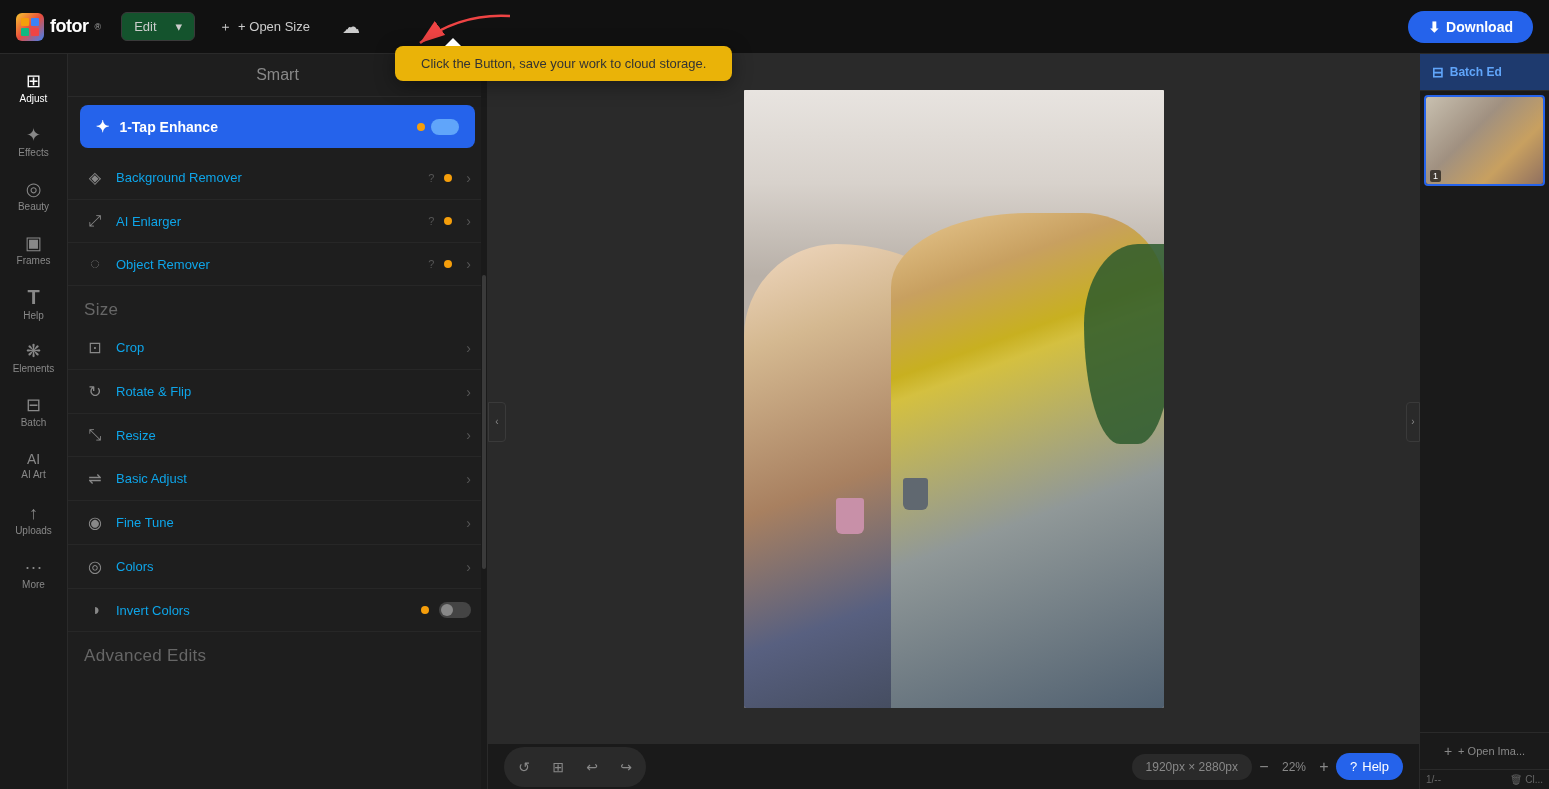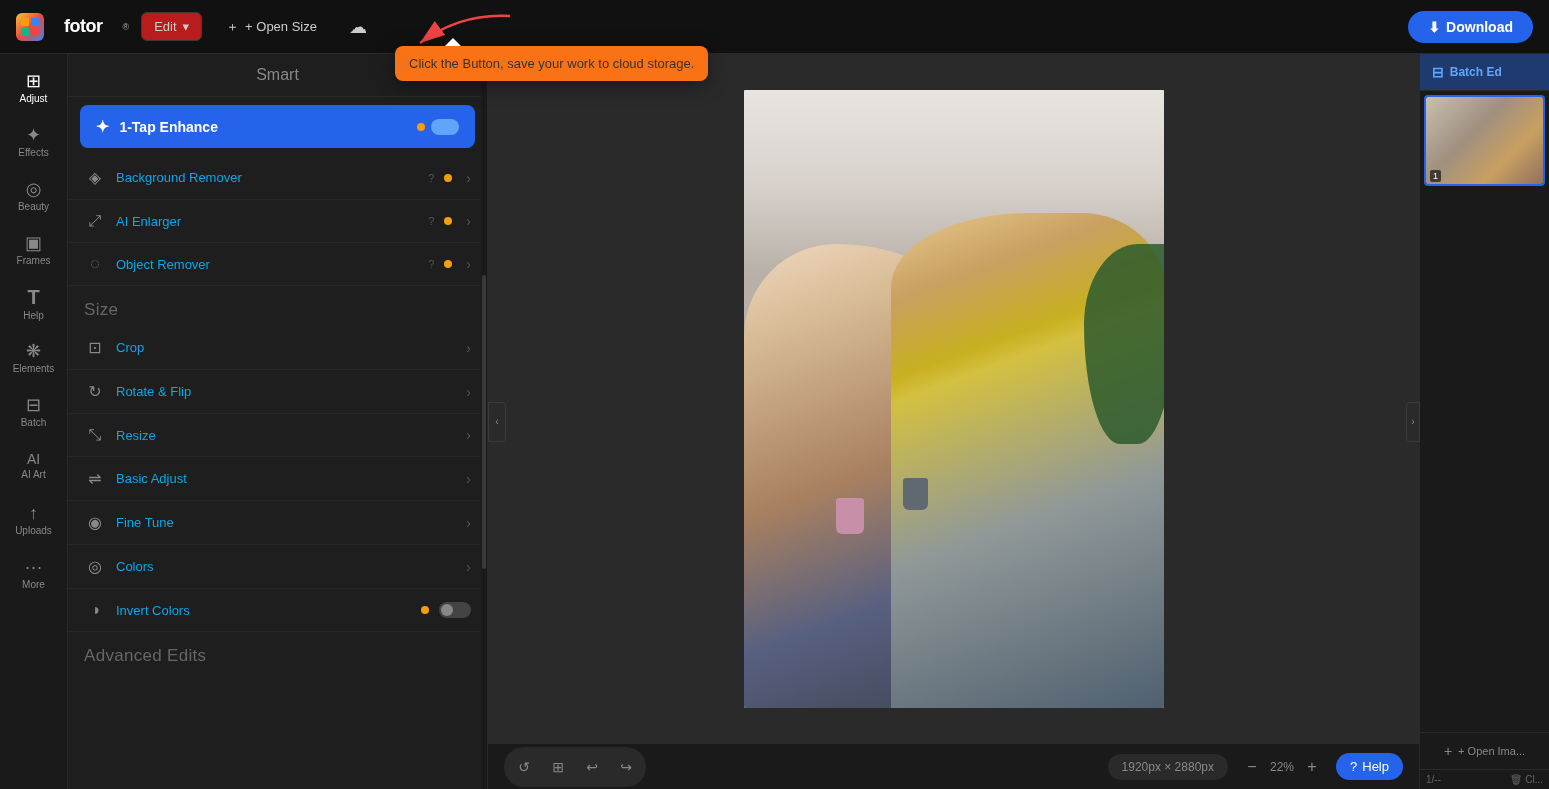--- a/index.html
+++ b/index.html
@@ -24,21 +24,22 @@
       padding: 0 16px;
       gap: 12px;
       flex-shrink: 0;
       border-bottom: 1px solid #2a2a2a;
       position: relative;
       z-index: 100;
     }
     .logo {
       display: flex;
       align-items: center;
-      gap: 20px;
+      gap: 6px;
+      margin-right: 8px;
     }
     .logo-icon {
       width: 28px;
       height: 28px;
       background: linear-gradient(135deg, #f7c52e 0%, #e84c3d 50%, #3b82f6 100%);
       border-radius: 6px;
       display: flex;
       align-items: center;
       justify-content: center;
       font-size: 14px;
@@ -50,29 +51,29 @@
       font-size: 18px;
       font-weight: 700;
       letter-spacing: -0.5px;
     }
     .logo-sup {
       font-size: 9px;
       color: #aaa;
       vertical-align: super;
     }
     .btn-edit {
-      background: #b91c1c;
+      background: #14532d;
       border: 1px solid #3a3a3a;
       color: #ccc;
       padding: 6px 12px;
       border-radius: 6px;
       cursor: pointer;
       display: flex;
       align-items: center;
-      gap: 6px;
+      gap: 19px;
       font-size: 13px;
     }
     .btn-open-image {
       background: transparent;
       border: none;
       color: #ccc;
       padding: 6px 12px;
       cursor: pointer;
       display: flex;
       align-items: center;
@@ -91,23 +92,23 @@
       align-items: center;
       justify-content: center;
       font-size: 18px;
     }
 
     
     .tooltip-container {
       position: absolute;
       top: 46px;
       left: 395px;
-      background: #f97316;
+      background: #eab308;
       color: #333;
-      padding: 10px 14px;
+      padding: 10px 26px;
       border-radius: 8px;
       font-size: 13px;
       box-shadow: 0 4px 20px rgba(0,0,0,0.4);
       z-index: 200;
       white-space: nowrap;
     }
     .tooltip-arrow {
       position: absolute;
       top: -8px;
       left: 50px;
@@ -361,21 +362,21 @@
       cursor: pointer;
       border-radius: 16px;
       display: flex;
       align-items: center;
       justify-content: center;
       font-size: 14px;
     }
     .bottom-info {
       display: flex;
       align-items: center;
-      gap: 12px;
+      gap: 0;
     }
     .dimension-info {
       background: #2a2a2a;
       border-radius: 16px;
       padding: 6px 14px;
       color: #888;
       font-size: 12px;
     }
     .zoom-controls {
       display: flex;

